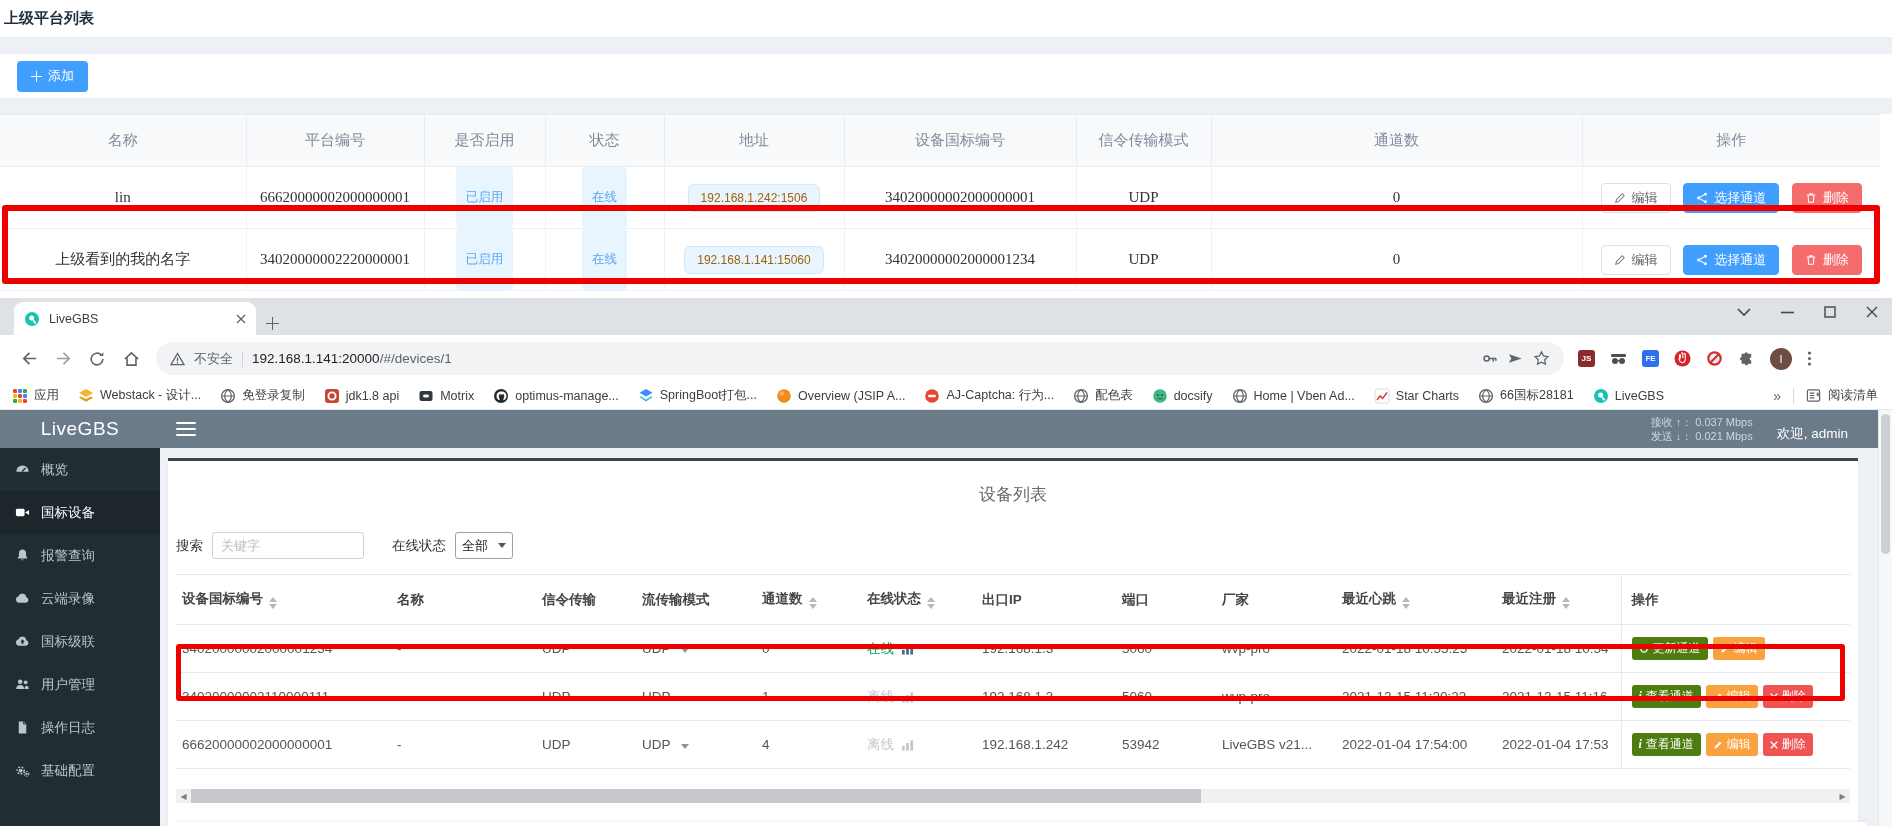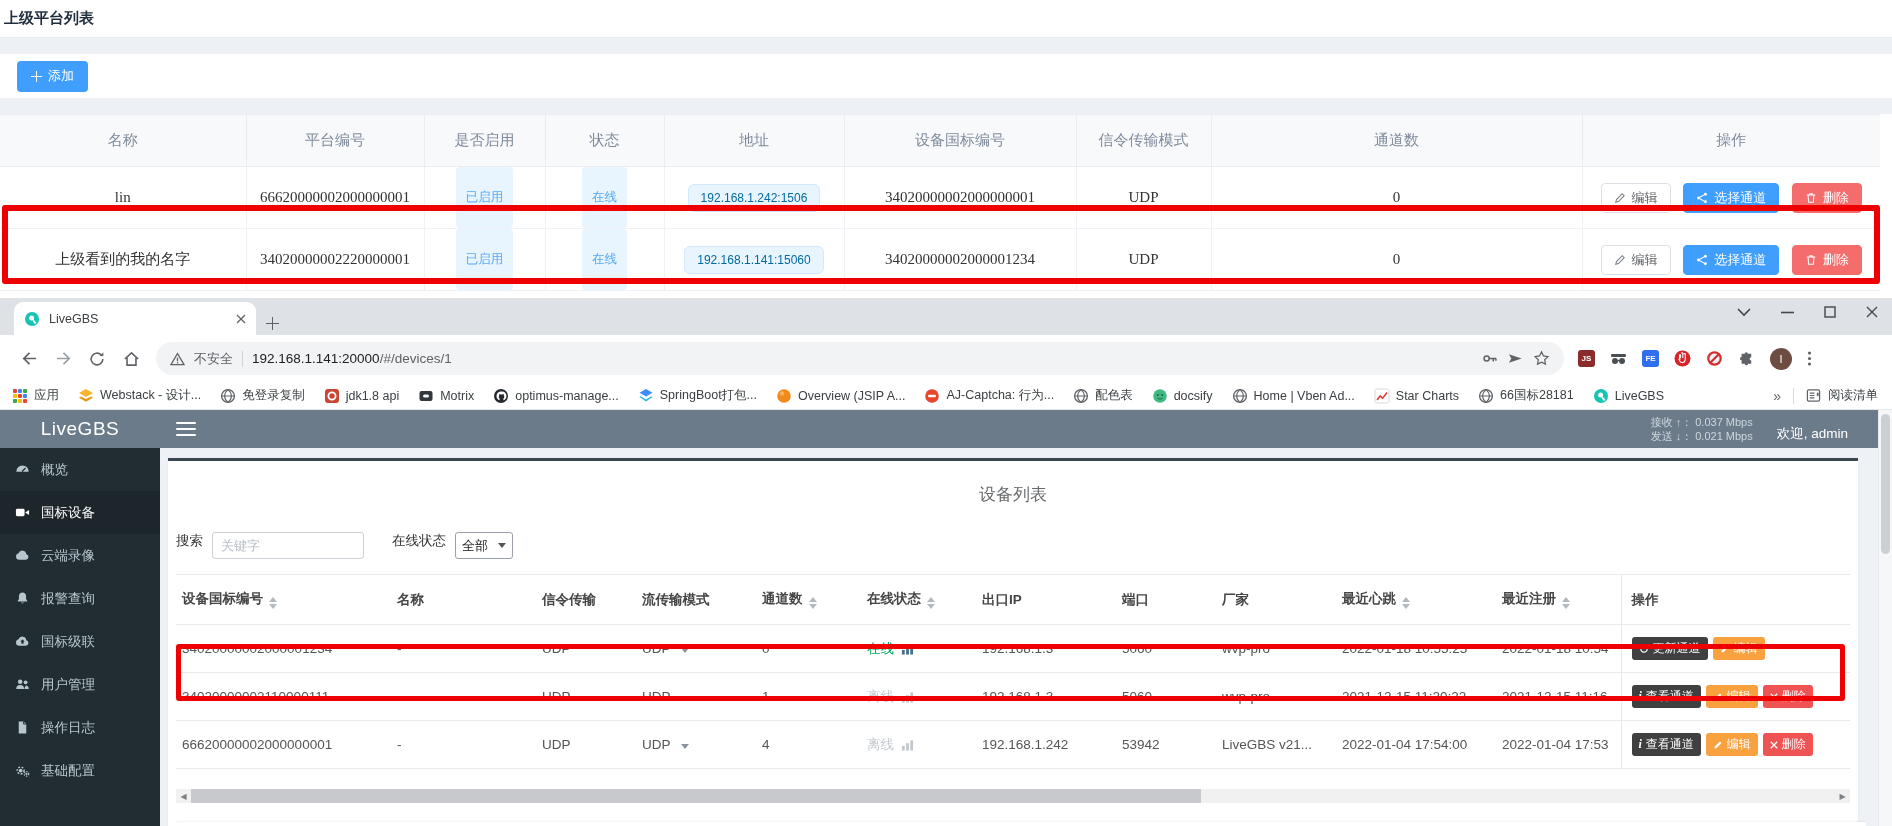--- a/index.html
+++ b/index.html
@@ -18,21 +18,21 @@
   .tw-tablewrap { width:1880px; }
   .tw-table { width:100%; border-collapse:collapse; table-layout:fixed; border-top:1px solid #e9edf2; }
   .tw-table th { height:52px; background:#f8f9fb; color:#7f8b9c; font-size:15px; font-weight:500;
                  border-right:1px solid #e9edf2; border-bottom:1px solid #e9edf2; text-align:center; }
   .tw-table th:last-child { border-right:none; }
   .tw-table td { height:44px; text-align:center; font-family:"Liberation Serif", serif; font-size:15px; color:#333;
                  border-right:1px solid #eef1f5; border-bottom:1px solid #eef1f5; }
   .tw-table td:last-child { border-right:none; }
   .pill { display:inline-block; font-family:"Liberation Sans",sans-serif; background:#e8f4fe; color:#56a8f5;
           border-radius:4px; padding:22px 10px; font-size:12.5px; }
-  .pill.addr { border:1px solid #d2e8fc; color:#0369a1; border-radius:6px; padding:6px 12px; font-size:12px; }
+  .pill.addr { border:1px solid #d2e8fc; color:#a16207; border-radius:6px; padding:6px 12px; font-size:12px; }
   .tbtn { display:inline-flex; align-items:center; gap:6px; height:30px; padding:0 12px; border-radius:4px;
           font-size:13px; cursor:pointer; vertical-align:middle; font-family:"Liberation Sans",sans-serif; }
   .tbtn + .tbtn { margin-left:9px; }
   .tbtn.ghost { background:#fff; border:1px solid #dcdfe6; color:#606266; }
   .tbtn.blue  { background:#409eff; border:1px solid #409eff; color:#fff; }
   .tbtn.red   { background:#f56c6c; border:1px solid #f56c6c; color:#fff; }
 
   
   .anno { position:absolute; border:6px solid #ee0000; border-radius:3px; pointer-events:none; z-index:60; }
   .anno.top-row { left:2px; top:205px; width:1878px; height:79px; }
@@ -89,21 +89,21 @@
   .burger { width:20px; display:flex; flex-direction:column; gap:4px; cursor:pointer; }
   .burger span { height:2px; background:#fff; border-radius:1px; }
   .hdr-right { margin-left:auto; display:flex; align-items:flex-end; }
   .stats { text-align:right; font-size:11px; color:#ccd6dd; line-height:14px; }
   .welcome { color:#fff; font-size:13.5px; margin:0 28px 0 24px; }
 
   .content { position:absolute; left:160px; top:38px; width:1718px; height:378px; background:#eef1f5; }
   .card { position:absolute; left:8px; top:10px; width:1690px; height:430px; background:#fff;
           border-top:3px solid #3a4750; box-shadow:0 1px 2px rgba(0,0,0,.06); }
   .card-title { margin-top:22px; text-align:center; font-size:17px; color:#676a6c; }
-  .filters { display:flex; align-items:flex-start; margin:26px 0 0 8px; font-size:13.5px; color:#333; }
+  .filters { display:flex; align-items:center; margin:26px 0 0 8px; font-size:13.5px; color:#333; }
   .filters label { margin-right:9px; }
   .search-input { width:152px; height:27px; border:1px solid #ccd0d7; border-radius:3px; padding:0 8px;
                   font-size:13px; color:#333; outline:none; font-family:"Liberation Sans",sans-serif; }
   .search-input::placeholder { color:#b7bec6; }
   .status-label { margin-left:28px; }
   .select { width:58px; height:27px; border:1px solid #9aa1a8; border-radius:3px; background:#fff;
             display:inline-flex; align-items:center; justify-content:space-between; padding:0 6px; font-size:13px; color:#222; cursor:pointer; }
   .caret-dn { width:0; height:0; border-left:4px solid transparent; border-right:4px solid transparent; border-top:5px solid #555; }
 
   .dev-table { margin:15px 8px 0; width:1674px; border-collapse:collapse; table-layout:fixed; }
@@ -118,21 +118,21 @@
   .stream-caret { display:inline-block; width:0; height:0; border-left:4px solid transparent; border-right:4px solid transparent;
                   border-top:5px solid #8d949b; margin-left:10px; cursor:pointer; }
   .online  { color:#00a65a; }
   .offline { color:#c3c8ce; }
   .chart-ic { display:inline-block; vertical-align:-2px; margin-left:7px; cursor:pointer; }
   .chart-ic.on  { color:#47708c; }
   .chart-ic.off { color:#c3c8ce; }
   .abtn { display:inline-flex; align-items:center; gap:4px; height:23px; padding:0 7px; border-radius:3px;
           color:#fff; font-size:12px; cursor:pointer; border:none; margin-right:5px; vertical-align:middle;
           font-family:"Liberation Sans",sans-serif; }
-  .abtn.ablue   { background:#404040; }
+  .abtn.ablue   { background:#4d7c0f; }
   .abtn.aorange { background:#f8a13f; }
   .abtn.ared    { background:#f05353; }
   .info-i { font-style:italic; font-weight:bold; font-family:"Liberation Serif",serif; }
 
   .hscroll { position:absolute; left:8px; top:328px; width:1674px; height:14px; background:#f1f1f1; display:flex; }
   .hs-arrow { width:15px; height:14px; display:flex; align-items:center; justify-content:center; color:#7c8186;
               font-size:8px; cursor:pointer; background:#f1f1f1; }
   .hs-track { flex:1; position:relative; }
   .hs-thumb { position:absolute; left:0; top:0; height:14px; width:1010px; background:#c7c9cc; cursor:grab; }
 
@@ -595,33 +595,33 @@
             <svg viewBox="0 0 16 16" width="15" height="15">
               <rect x="1" y="4" width="9.2" height="8" rx="1.5" fill="currentColor"></rect>
               <path d="M10.8 8l4.2-2.8v5.6z" fill="currentColor"></path>
             </svg>
           </span>
         <span>国标设备</span>
       </div>
       <div class="side-item">
         <span class="side-ic">
             <svg viewBox="0 0 16 16" width="15" height="15">
-              <path d="M4.3 12.5h7.2a3 3 0 0 0 .6-5.9A4.3 4.3 0 0 0 3.8 5.6a3.5 3.5 0 0 0 .5 6.9z" fill="currentColor"></path>
-            </svg>
-          </span>
-        <span>云端录像</span>
+              <path d="M8 1.5c-2.2 0-3.8 1.7-3.8 4v3.1L3 10.4v.9h10v-.9l-1.2-1.8V5.5c0-2.3-1.6-4-3.8-4z" fill="currentColor"></path>
+              <path d="M6.6 12.2a1.5 1.5 0 0 0 2.8 0z" fill="currentColor"></path>
+            </svg>
+          </span>
+        <span>报警查询</span>
       </div>
       <div class="side-item">
         <span class="side-ic">
             <svg viewBox="0 0 16 16" width="15" height="15">
-              <path d="M8 1.5c-2.2 0-3.8 1.7-3.8 4v3.1L3 10.4v.9h10v-.9l-1.2-1.8V5.5c0-2.3-1.6-4-3.8-4z" fill="currentColor"></path>
-              <path d="M6.6 12.2a1.5 1.5 0 0 0 2.8 0z" fill="currentColor"></path>
-            </svg>
-          </span>
-        <span>报警查询</span>
+              <path d="M4.3 12.5h7.2a3 3 0 0 0 .6-5.9A4.3 4.3 0 0 0 3.8 5.6a3.5 3.5 0 0 0 .5 6.9z" fill="currentColor"></path>
+            </svg>
+          </span>
+        <span>云端录像</span>
       </div>
       <div class="side-item">
         <span class="side-ic">
             <svg viewBox="0 0 16 16" width="15" height="15">
               <path d="M4.3 12.5h7.2a3 3 0 0 0 .6-5.9A4.3 4.3 0 0 0 3.8 5.6a3.5 3.5 0 0 0 .5 6.9z" fill="currentColor"></path>
               <path d="M8 5.6l2.3 2.6H9.1v2.2H6.9V8.2H5.7z" fill="#222d32"></path>
             </svg>
           </span>
         <span>国标级联</span>
       </div>

